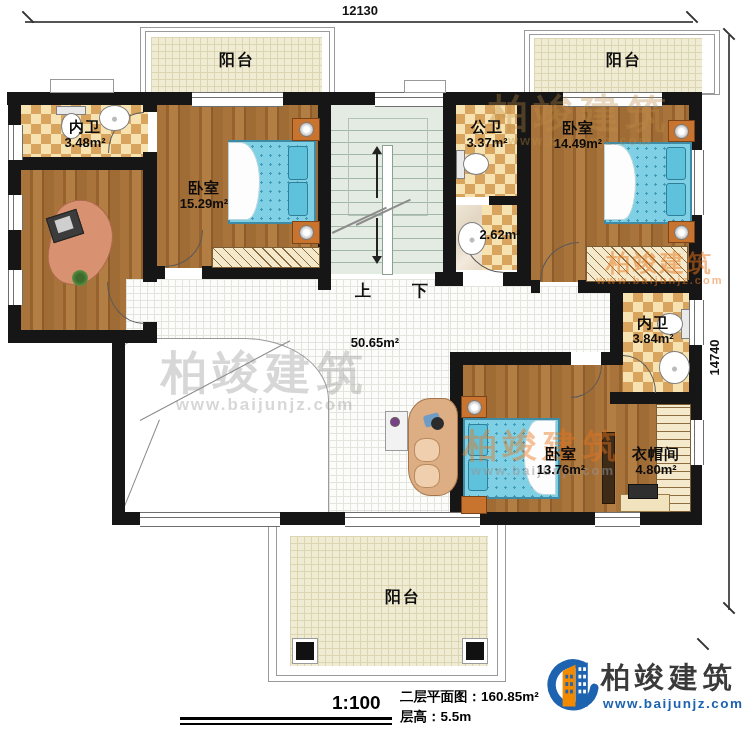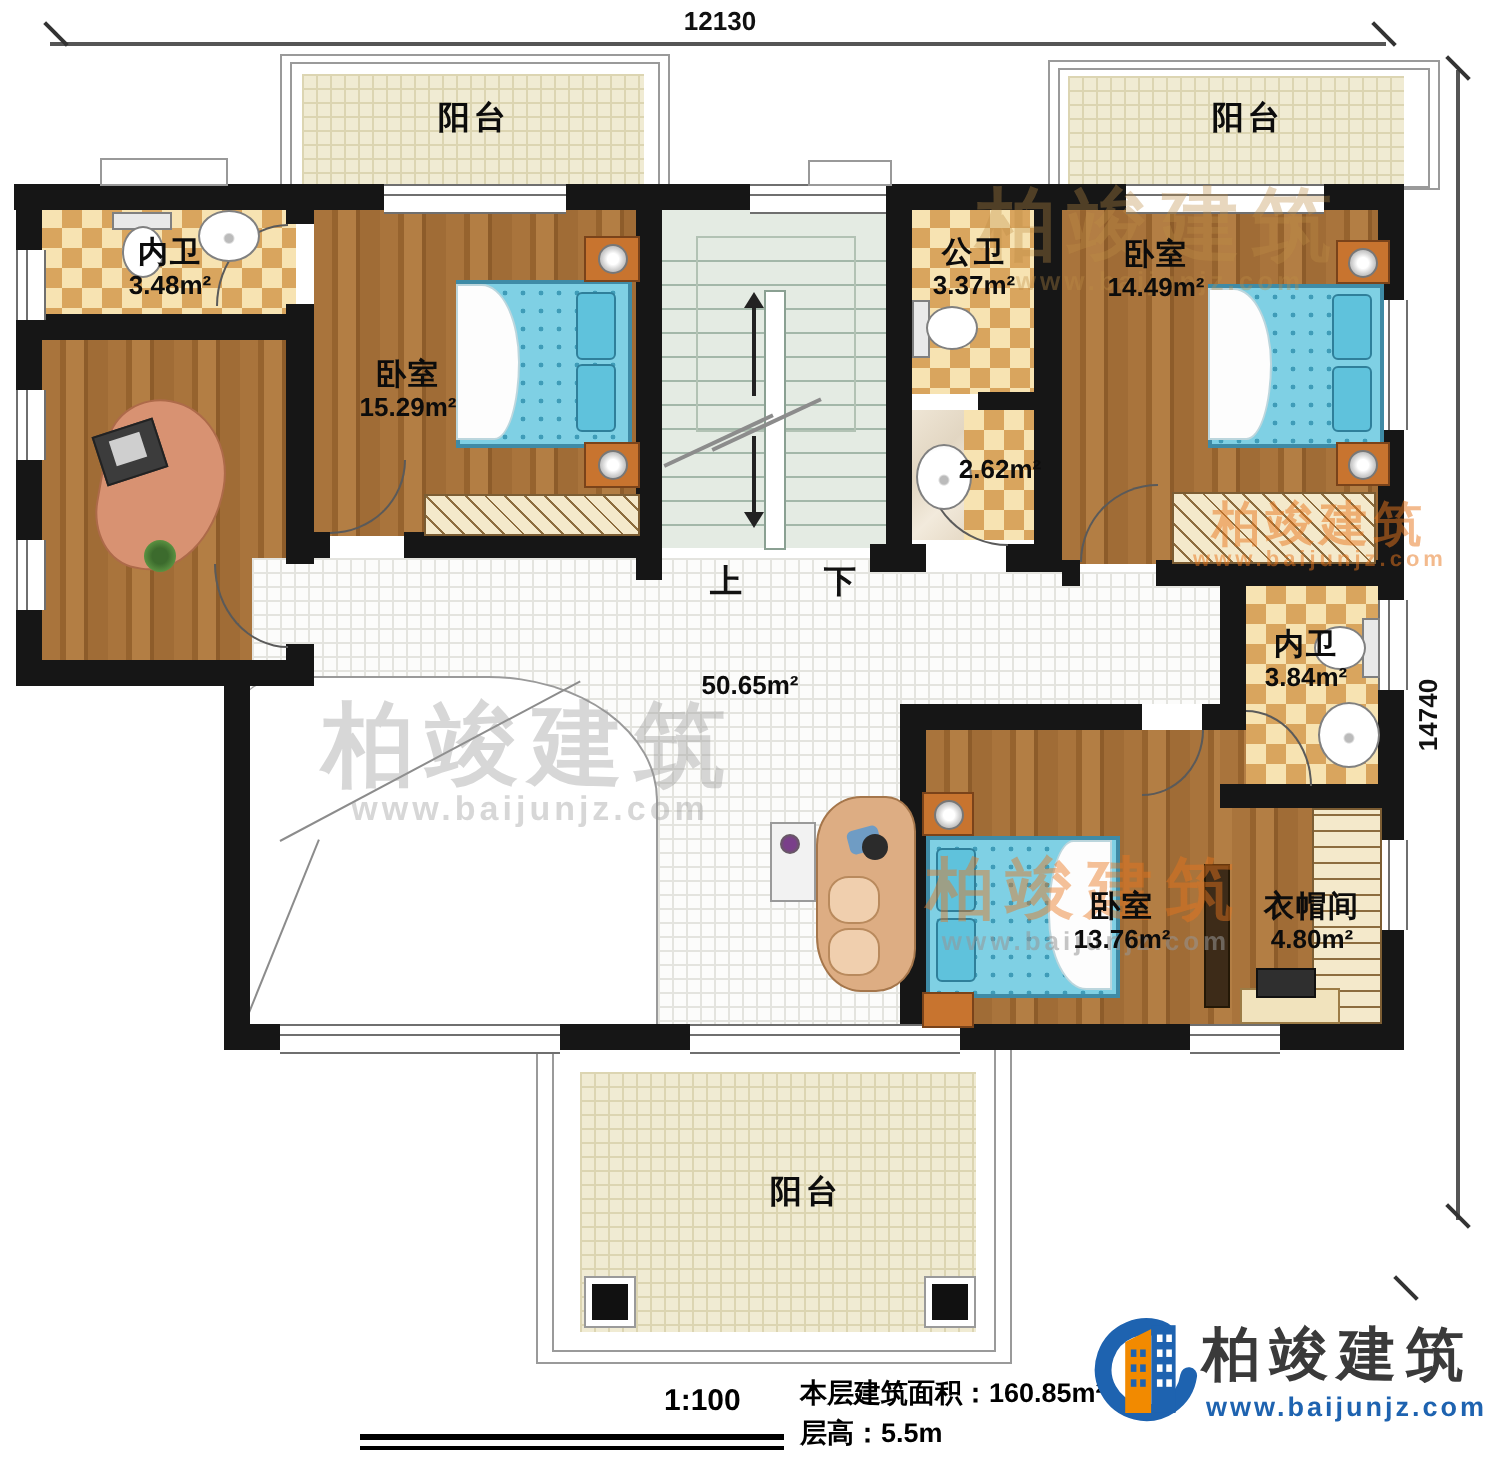--- a/index.html
+++ b/index.html
@@ -54,21 +54,21 @@
   .updown{font-size:16px;font-weight:700;}
   .dimtxt{font-size:13px;font-weight:700;color:#111;}
   .dimline{background:#555;}
   .tick{width:16px;height:2px;background:#333;transform:rotate(45deg);}
   
   .wm{pointer-events:none;text-align:center;font-weight:700;line-height:1.05;}
   .wm .t1{letter-spacing:6px;}
   .wm .t2{font-size:13px;letter-spacing:2px;}
   
   .title{font-size:27px;font-weight:700;letter-spacing:3px;color:#000;}
-  .scale{font-size:15px;font-weight:700;color:#000;}
+  .scale{font-size:19px;font-weight:700;color:#000;}
   .uline{border-top:3px solid #000;border-bottom:2px solid #000;height:3px;background:#fff;}
   .info{font-size:13.5px;font-weight:700;color:#000;}
   .brandname{font-size:29px;font-weight:700;letter-spacing:5px;color:#3a3a3a;}
   .brandurl{font-size:13.5px;font-weight:700;letter-spacing:1.5px;color:#1e63b0;}
   .stringer{background:#fff;border:1px solid #8aa092;}
   .treads{background-image:repeating-linear-gradient(0deg,transparent 0 11px,#a3b7a9 11px 12px);}
   .thinline{background:#8c8c8c;}
 </style>
 </head>
 <body>
@@ -324,21 +324,21 @@
   </div>
   <div class="abs lbl" style="left:611px;top:446px;width:90px;">
     <div class="nm">衣帽间</div>
     <div class="ar">4.80m²</div>
   </div>
   <div class="abs updown" style="left:355px;top:281px;">上</div>
   <div class="abs updown" style="left:412px;top:281px;">下</div>
 
   <div class="abs scale" style="left:332px;top:692px;">1:100</div>
   <div class="abs uline" style="left:180px;top:717px;width:212px;"></div>
-  <div class="abs info" style="left:400px;top:688px;">本层建筑面积：160.85m²</div>
+  <div class="abs info" style="left:400px;top:688px;">二层平面图：160.85m²</div>
   <div class="abs info" style="left:400px;top:708px;">层高：5.5m</div>
 
   <div class="abs" style="left:543px;top:652px;width:200px;height:72px;">
     <svg width="56" height="62" viewBox="0 0 60 66" style="position:absolute;left:0;top:2px;">
       <path d="M42 12 A23 23 0 1 0 55 36" fill="none" stroke="#1e63b0" stroke-width="9" stroke-linecap="round"></path>
       <path d="M21 18 L35 11 L35 56 L21 56 Z" fill="#f28a00"></path>
       <rect x="35" y="9" width="13" height="47" fill="#1e63b0"></rect>
       <rect x="24" y="22" width="3" height="4" fill="#1e63b0"></rect>
         <rect x="29" y="22" width="3" height="4" fill="#1e63b0"></rect>
       <rect x="24" y="30" width="3" height="4" fill="#1e63b0"></rect>

